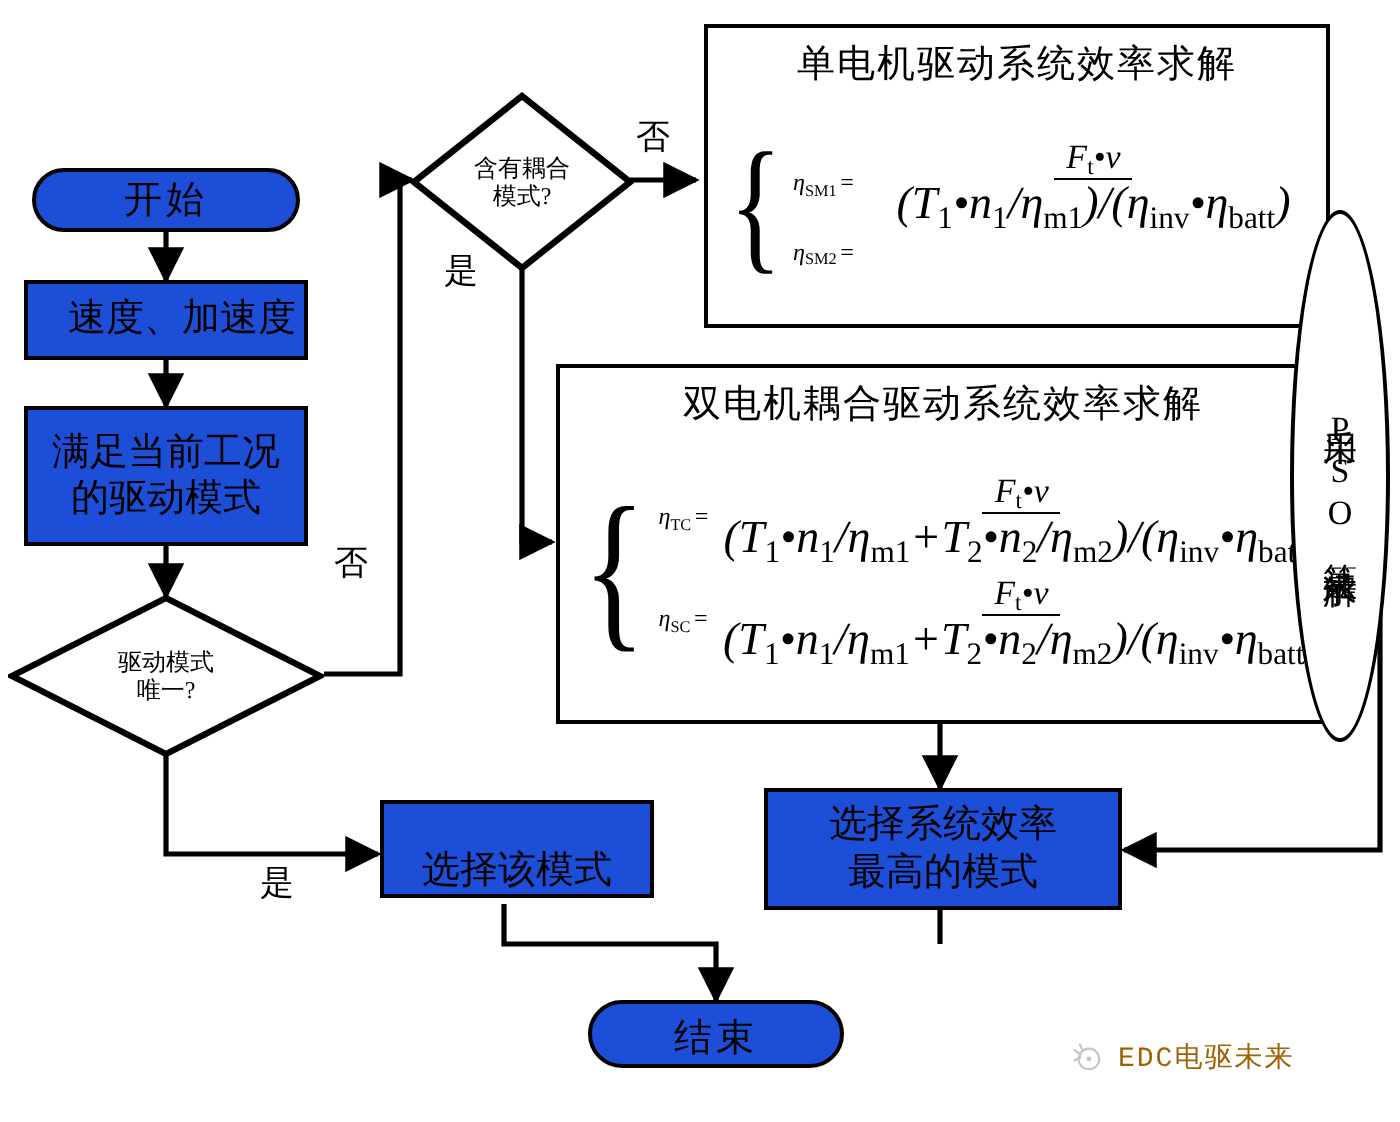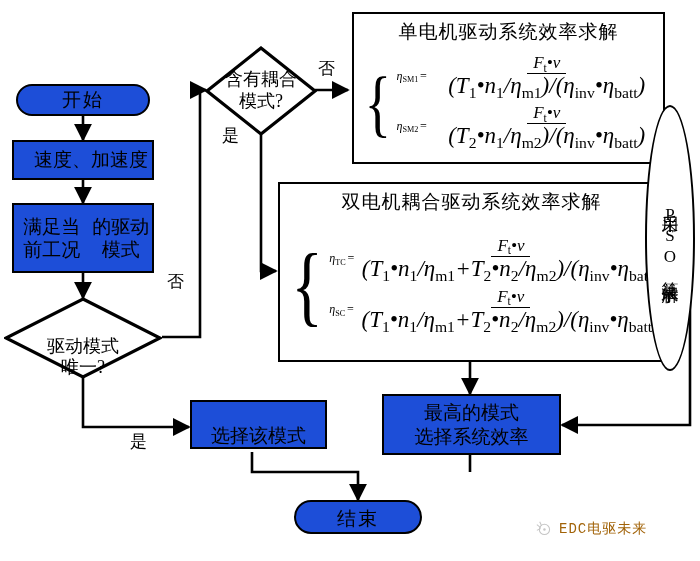--- a/index.html
+++ b/index.html
@@ -53,21 +53,21 @@
     background: transparent;
   }
   .decision .dia-shape {
     position: absolute;
     left: 0; top: 0;
     width: 100%; height: 100%;
   }
   .decision .dia-text {
     position: relative;
     z-index: 2;
-    font-size: 18px;
+    font-size: 12px;
     line-height: 1.2;
     text-align: center;
   }
 
   
   .panel {
     position: absolute;
     box-sizing: border-box;
     border: 2.5px solid #000;
     background: #fff;
@@ -219,26 +219,26 @@
   </svg>
 
   <div class="node terminator" style="left:16px; top:84px; width:134px; height:32px;">
     <span>开始</span>
   </div>
 
   <div class="node process" style="left:12px; top:140px; width:142px; height:40px;padding-left:16px;">
     <span>速度、加速度</span>
   </div>
 
-  <div class="node process" style="left:12px; top:203px; width:142px; height:70px; flex-direction:row;">
+  <div class="node process" style="left:12px; top:203px; width:142px; height:70px; flex-direction:column;">
     <span>满足当前工况</span>
     <span>的驱动模式</span>
   </div>
 
-  <div class="node decision" style="left:4px; top:297px; width:158px; height:82px;align-items:flex-end;">
+  <div class="node decision" style="left:4px; top:297px; width:158px; height:82px;">
     <svg class="dia-shape" viewBox="0 0 158 82" preserveAspectRatio="none">
       <polygon points="79,2 156,41 79,80 2,41" fill="#fff" stroke="#000" stroke-width="3.2" vector-effect="non-scaling-stroke"></polygon>
     </svg>
     <div class="dia-text">
       <div>驱动模式</div>
       <div>唯一?</div>
     </div>
   </div>
 
   <div class="node decision" style="left:205px; top:46px; width:112px; height:90px;">
@@ -258,24 +258,20 @@
       <div class="eqs">
         <div class="eq-row" style="margin-bottom:4px;">
           <span class="lhs">η<sub>SM1</sub> =</span>
           <span class="frac">
             <span class="num">F<sub>t</sub>•v</span>
             <span class="den">(T<sub>1</sub>•n<sub>1</sub>/η<sub>m1</sub>)/(η<sub>inv</sub>•η<sub>batt</sub>)</span>
           </span>
         </div>
         <div class="eq-row">
           <span class="lhs">η<sub>SM2</sub> =</span>
-          <span class="frac">
-            <span class="num">F<sub>t</sub>•v</span>
-            <span class="den">(T<sub>2</sub>•n<sub>1</sub>/η<sub>m2</sub>)/(η<sub>inv</sub>•η<sub>batt</sub>)</span>
-          </span>
         </div>
       </div>
     </div>
   </div>
 
   <div class="panel" style="left:278px; top:182px; width:387px; height:180px;">
     <div class="panel-title">双电机耦合驱动系统效率求解</div>
     <div class="eq-block" style="height:138px;">
       <div class="brace" style="font-size:88px;">{</div>
       <div class="eqs">
@@ -299,22 +295,22 @@
 
   <div class="vellipse" style="left:645px; top:105px; width:46px; height:262px;">
     <span>采用PSO算法求解</span>
   </div>
 
   <div class="node process" style="left:190px; top:400px; width:137px; height:49px;align-items:flex-end;">
     <span>选择该模式</span>
   </div>
 
   <div class="node process" style="left:382px; top:394px; width:179px; height:61px; flex-direction:column;">
+    <span>选择系统效率</span>
     <span>最高的模式</span>
-    <span>选择系统效率</span>
   </div>
 
   <div class="node terminator" style="left:294px; top:500px; width:128px; height:34px;align-items:flex-end;">
     <span>结束</span>
   </div>
 
   <div class="elabel" style="left:167px; top:270px;">否</div>
   <div class="elabel" style="left:130px; top:430px;">是</div>
   <div class="elabel" style="left:318px; top:57px;">否</div>
   <div class="elabel" style="left:222px; top:124px;">是</div>

